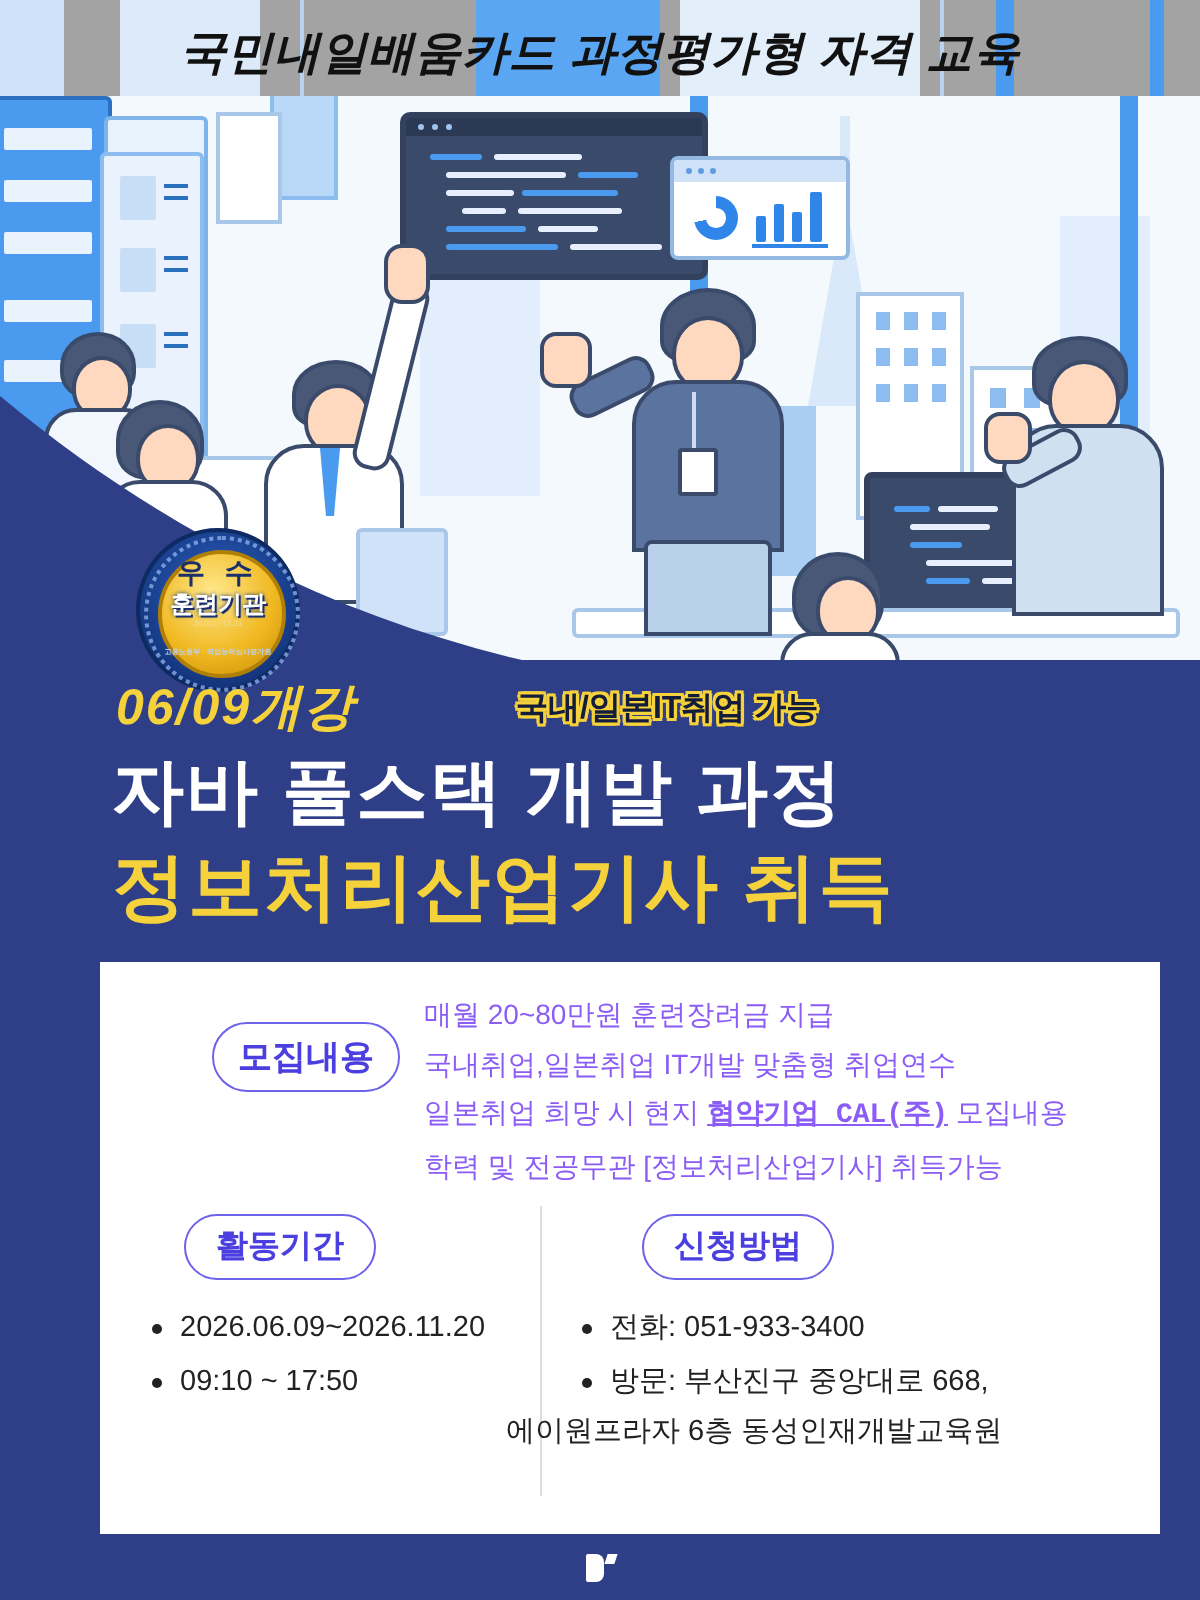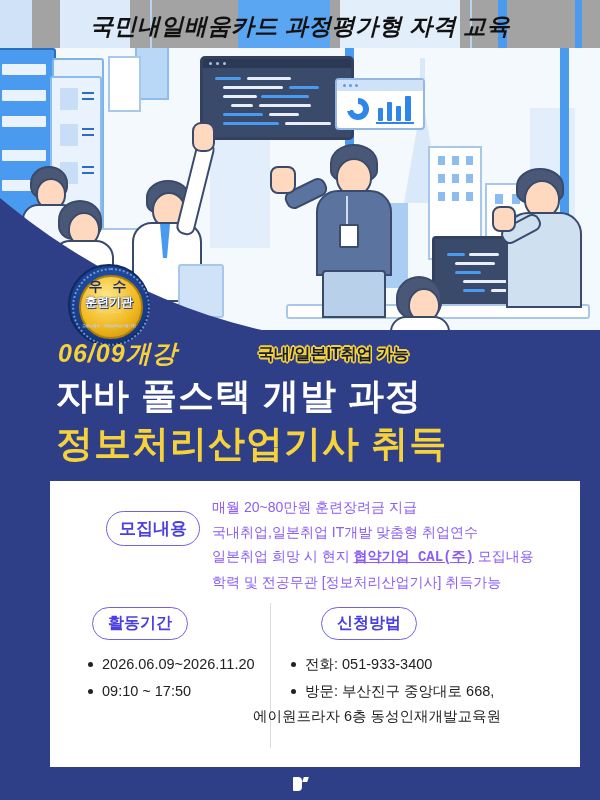--- a/index.html
+++ b/index.html
@@ -138,21 +138,21 @@
   .bullets{position:absolute;left:0;top:48px;width:100%;}
   .bullets li{
     font-size:14.5px;color:#222;line-height:27px;white-space:nowrap;
   }
   ul.bl{margin:0;padding-left:22px;list-style:none;}
   ul.bl li{position:relative;}
   ul.bl li::before{
     content:"";position:absolute;left:-14px;top:11px;
     width:5px;height:5px;border-radius:50%;background:#222;
   }
-  .col-left ul.bl{padding-left:52px;}
+  .col-left ul.bl{padding-left:40px;}
   .col-right ul.bl{padding-left:34px;}
   .sub-line{font-size:14.5px;color:#222;line-height:22px;white-space:nowrap;
     margin-left:-18px;}
 
   
   .footer{
     position:absolute;left:0;top:767px;width:600px;height:33px;
     background:#2e3f87;display:flex;align-items:center;justify-content:center;gap:7px;
   }
   .f-logo{width:15px;height:14px;position:relative;}

